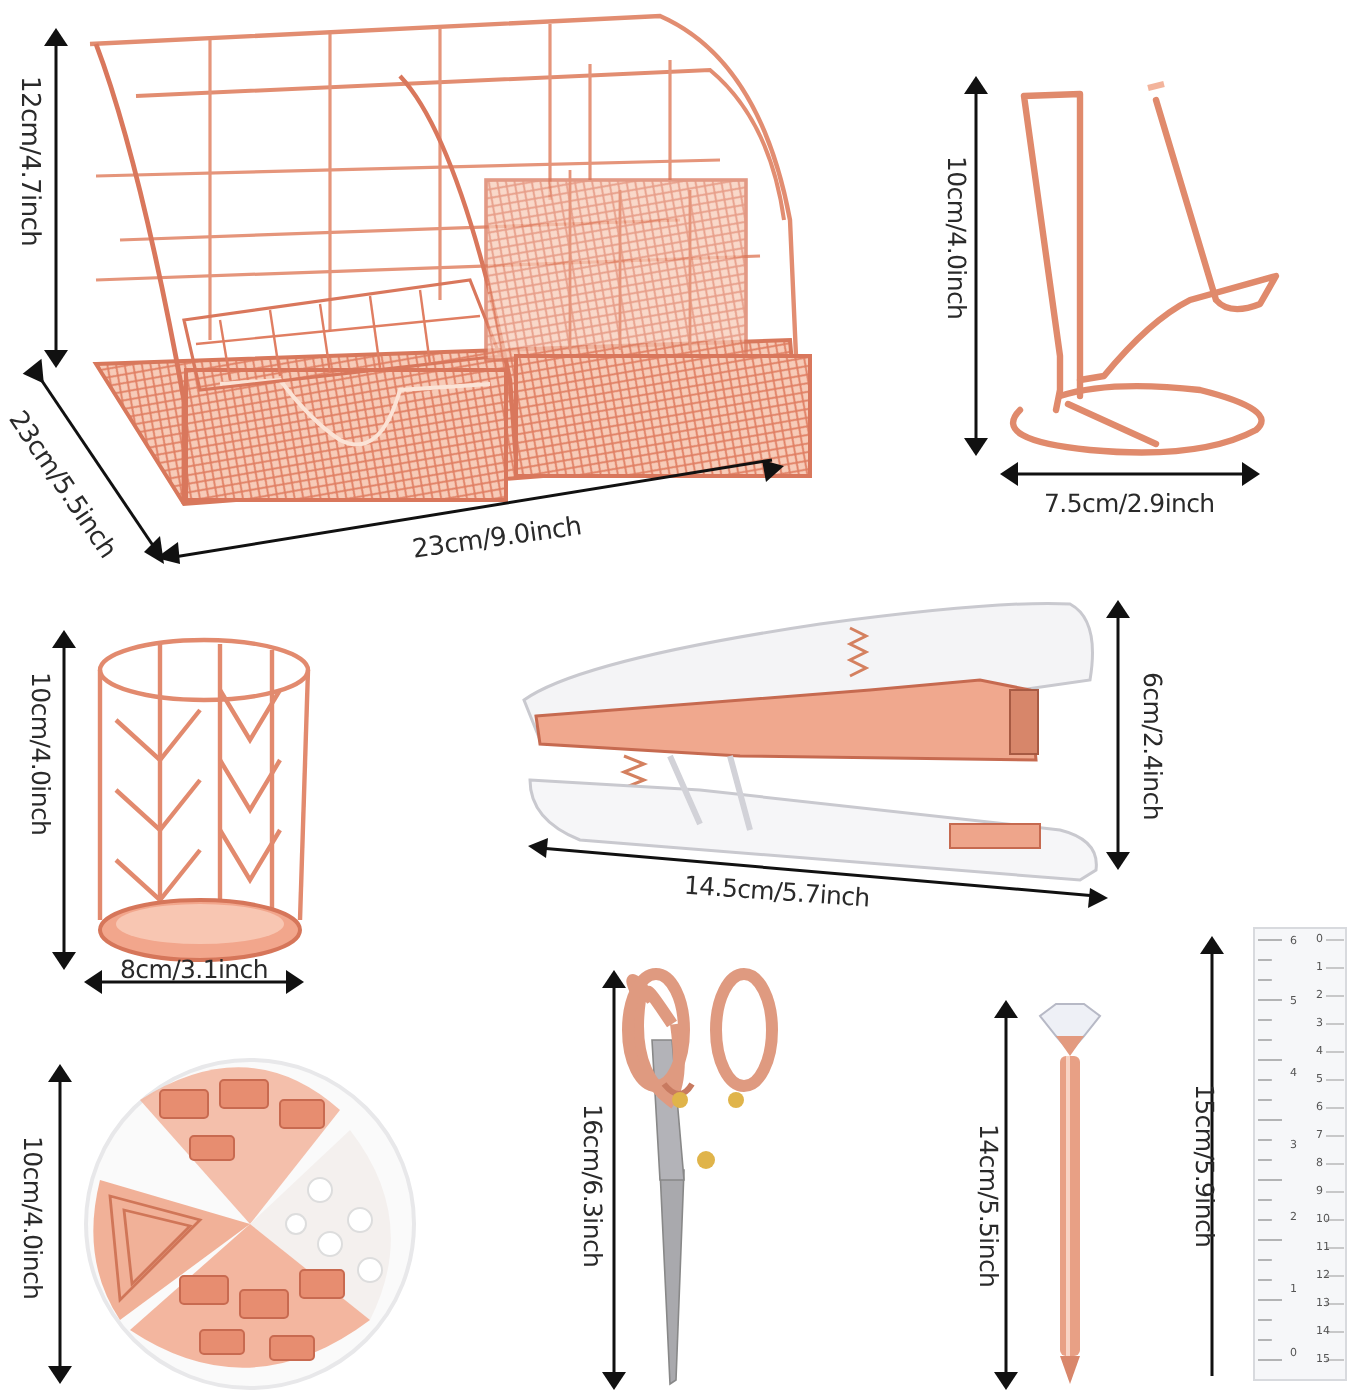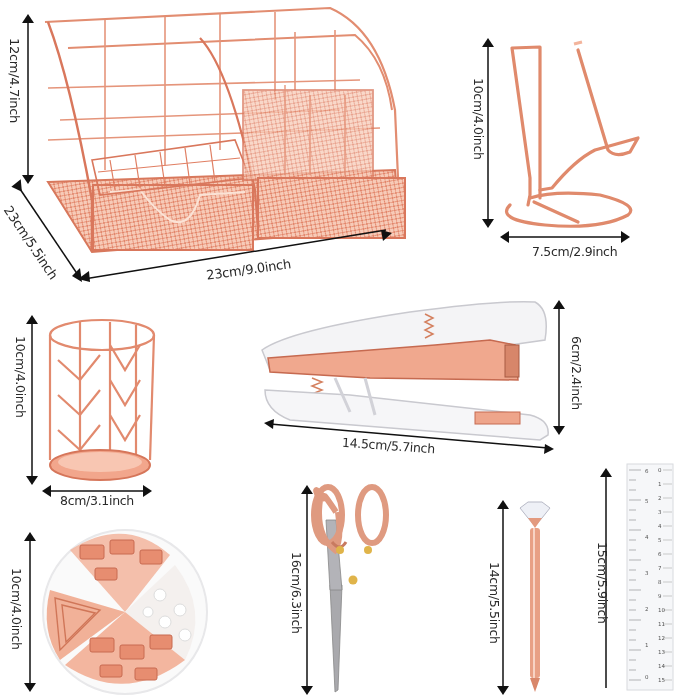--- a/index.html
+++ b/index.html
@@ -107,21 +107,21 @@
     <polygon points="8,0 2,9 14,9" fill="#111"></polygon>
     <polygon points="8,190 2,181 14,181" fill="#111"></polygon>
   </svg>
   <div class="vlbl rot90" style="left:36px;top:58px">10cm/4.0inch</div>
 
   <svg width="130" height="14" style="left:50px;top:210px">
     <line x1="6" y1="7" x2="124" y2="7" stroke="#111" stroke-width="1.5"></line>
     <polygon points="0,7 9,1 9,13" fill="#111"></polygon>
     <polygon points="130,7 121,1 121,13" fill="#111"></polygon>
   </svg>
-  <div class="lbl" style="left:82px;top:224px">7.5cm/2.9inch</div>
+  <div class="lbl" style="left:72px;top:224px">7.5cm/2.9inch</div>
 </div>
 
 <div class="abs" style="left:0;top:300px;width:200px;height:210px;">
   <svg width="200" height="210">
     <g fill="none" stroke="#e28a6e" stroke-width="2.2">
       <ellipse cx="102" cy="35" rx="52" ry="15"></ellipse>
       <path d="M50,35 L50,160"></path>
       <path d="M154,35 L150,160"></path>
       <line x1="80" y1="22" x2="80" y2="165"></line>
       <line x1="110" y1="22" x2="110" y2="168"></line>
@@ -136,21 +136,21 @@
     <line x1="8" y1="6" x2="8" y2="164" stroke="#111" stroke-width="1.5"></line>
     <polygon points="8,0 2,9 14,9" fill="#111"></polygon>
     <polygon points="8,170 2,161 14,161" fill="#111"></polygon>
   </svg>
   <div class="vlbl rot90" style="left:28px;top:36px">10cm/4.0inch</div>
   <svg width="110" height="14" style="left:42px;top:184px">
     <line x1="6" y1="7" x2="104" y2="7" stroke="#111" stroke-width="1.5"></line>
     <polygon points="0,7 9,1 9,13" fill="#111"></polygon>
     <polygon points="110,7 101,1 101,13" fill="#111"></polygon>
   </svg>
-  <div class="lbl" style="left:60px;top:193px">8cm/3.1inch</div>
+  <div class="lbl" style="left:60px;top:177px">8cm/3.1inch</div>
 </div>
 
 <div class="abs" style="left:250px;top:290px;width:340px;height:170px;">
   <svg width="340" height="170">
 
     <path d="M12,60 Q40,40 160,22 Q250,10 285,12 Q300,20 295,50 L260,55 L20,80 Z" fill="#f4f4f6" stroke="#c9c9cf" stroke-width="1.5"></path>
 
     <path d="M18,68 L185,55 L240,50 L265,55 L268,90 L120,88 L20,82 Z" fill="#f0a88e" stroke="#c66a50" stroke-width="1.5"></path>
     <rect x="255" y="55" width="14" height="32" fill="#d7866a" stroke="#a75a43"></rect>
 

